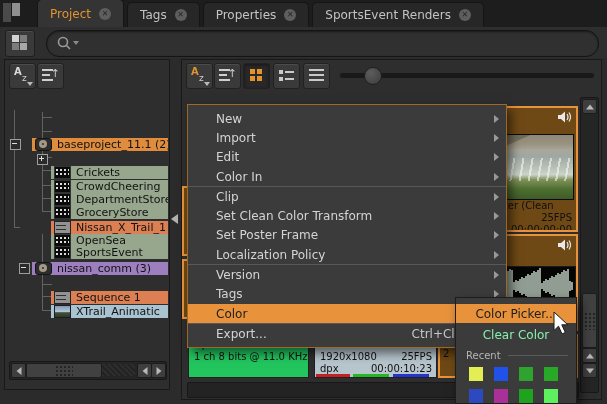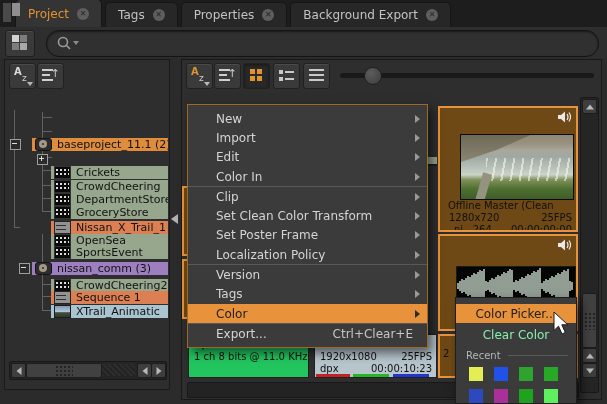--- a/index.html
+++ b/index.html
@@ -2,21 +2,21 @@
 <html><head>
 <meta charset="utf-8">
 <style>
   html,body{margin:0;padding:0;background:#1a1a1a;}
   #app{position:relative;width:607px;height:404px;background:#2b2b2b;overflow:hidden;
        font-family:"DejaVu Sans","Liberation Sans",sans-serif;color:#d0d0d0;}
   .abs{position:absolute;}
 
   
   #tabbar{position:absolute;left:0;top:0;width:607px;height:27px;background:#1d1d1d;
-          display:flex;align-items:flex-end;padding-left:15px;box-sizing:border-box;}
+          display:flex;align-items:flex-end;padding-left:37px;box-sizing:border-box;}
   .win-icon{position:absolute;left:3px;top:3px;width:17px;height:19px;}
   .win-icon .l{position:absolute;left:0;top:0;width:8px;height:19px;background:#4a4a4a;}
   .win-icon .r{position:absolute;left:9px;top:0;width:8px;height:13px;background:#8f8f8f;}
   .tab{height:24px;display:flex;align-items:center;gap:8px;padding:0 12px;margin-right:3px;
        background:#272727;border:1px solid #151515;border-bottom:none;border-radius:5px 5px 0 0;
        font-size:12px;color:#c3c3c3;cursor:default;}
   .tab.active{height:27px;background:#343434;color:#e2932f;}
   .tab-close{width:12px;height:12px;border-radius:50%;background:#5e5e5e;color:#272727;
              font-size:8px;line-height:12px;text-align:center;font-weight:bold;}
 
@@ -109,21 +109,21 @@
   .cthumb{position:absolute;border:1px solid #0c0c0c;overflow:hidden;}
   .coast{background:linear-gradient(180deg,#8f8878 0%,#99927f 14%,#a8a89c 24%,#9fa8a2 34%,#b9c3ba 52%,#ccd3c7 62%,#7e9159 70%,#4f7031 84%,#3f5c27 100%);}
   .coast .head{position:absolute;left:0;top:0;width:62%;height:42%;
       background:linear-gradient(180deg,#6e6a58,#8a8672);clip-path:polygon(0 0,100% 0,52% 55%,0 100%);}
   .coast .foam{position:absolute;left:22%;top:36%;width:78%;height:36%;
       background:repeating-linear-gradient(100deg,rgba(252,252,246,.55) 0 2px,rgba(150,160,150,0) 2px 9px);}
   .coast .road{position:absolute;left:16%;top:60%;width:8%;height:45%;background:#93937f;transform:rotate(16deg);}
   .wavebox{position:absolute;background:#050505;border:1px solid #1a1a1a;}
 
   
-  #ctx-menu{position:absolute;left:187px;top:104px;width:241px;background:#3b3b3b;
+  #ctx-menu{position:absolute;left:187px;top:104px;width:320px;background:#3b3b3b;
             border:1px solid #9c6a24;box-shadow:4px 5px 10px rgba(0,0,0,.55);z-index:10;
             padding:4px 0 3px 0;box-sizing:border-box;}
   .mi{position:relative;height:19.3px;display:flex;align-items:center;padding-left:28px;
       font-size:12px;color:#d4d4d4;}
   .mi.hl{background:#e8923c;color:#1d1d1d;}
   .mi .arrow{position:absolute;right:7px;top:50%;margin-top:-4px;width:0;height:0;
       border-left:5px solid #999;border-top:4px solid transparent;border-bottom:4px solid transparent;}
   .mi.hl .arrow{border-left-color:#2b2b2b;}
   .mi .shortcut{position:absolute;right:14px;color:#c6c6c6;}
   .msep{height:0;border-top:1px solid #585858;margin:0;}
@@ -157,21 +157,21 @@
       </div>
       <div class="tab">
         <span>Tags</span>
         <span class="tab-close">✕</span>
       </div>
       <div class="tab">
         <span>Properties</span>
         <span class="tab-close">✕</span>
       </div>
       <div class="tab">
-        <span>Background Export</span>
+        <span>SportsEvent Renders</span>
         <span class="tab-close">✕</span>
       </div>
     </div>
   <div class="win-icon">
       <i class="l" style="position:absolute"></i>
       <span class="l"></span>
       <span class="r"></span>
     </div>
 
   <div id="searchrow">
@@ -253,24 +253,20 @@
         </div>
         <div class="trow bg-sage" style="left: 46px; top: 149.5px; width: 117px;">
           <span class="ticon ic-audio"></span>
           <span>SportsEvent</span>
         </div>
         <div class="trow bg-purple" style="left: 27px; top: 166px; width: 136px;">
           <span class="ticon ic-reel"></span>
           <span>nissan_comm (3)</span>
         </div>
         <div class="expander" style="left: 14px; top: 167px;"></div>
-        <div class="trow bg-sage" style="left: 46px; top: 182.5px; width: 117px;">
-          <span class="ticon ic-audio"></span>
-          <span>CrowdCheering2</span>
-        </div>
         <div class="trow bg-salmon" style="left: 46px; top: 194.5px; width: 117px;">
           <span class="ticon ic-seq"></span>
           <span>Sequence 1</span>
         </div>
         <div class="trow bg-blue" style="left: 46px; top: 208.5px; width: 117px;">
           <span class="ticon ic-img"></span>
           <span>XTrail_Animatic</span>
         </div>
       </div>
 

